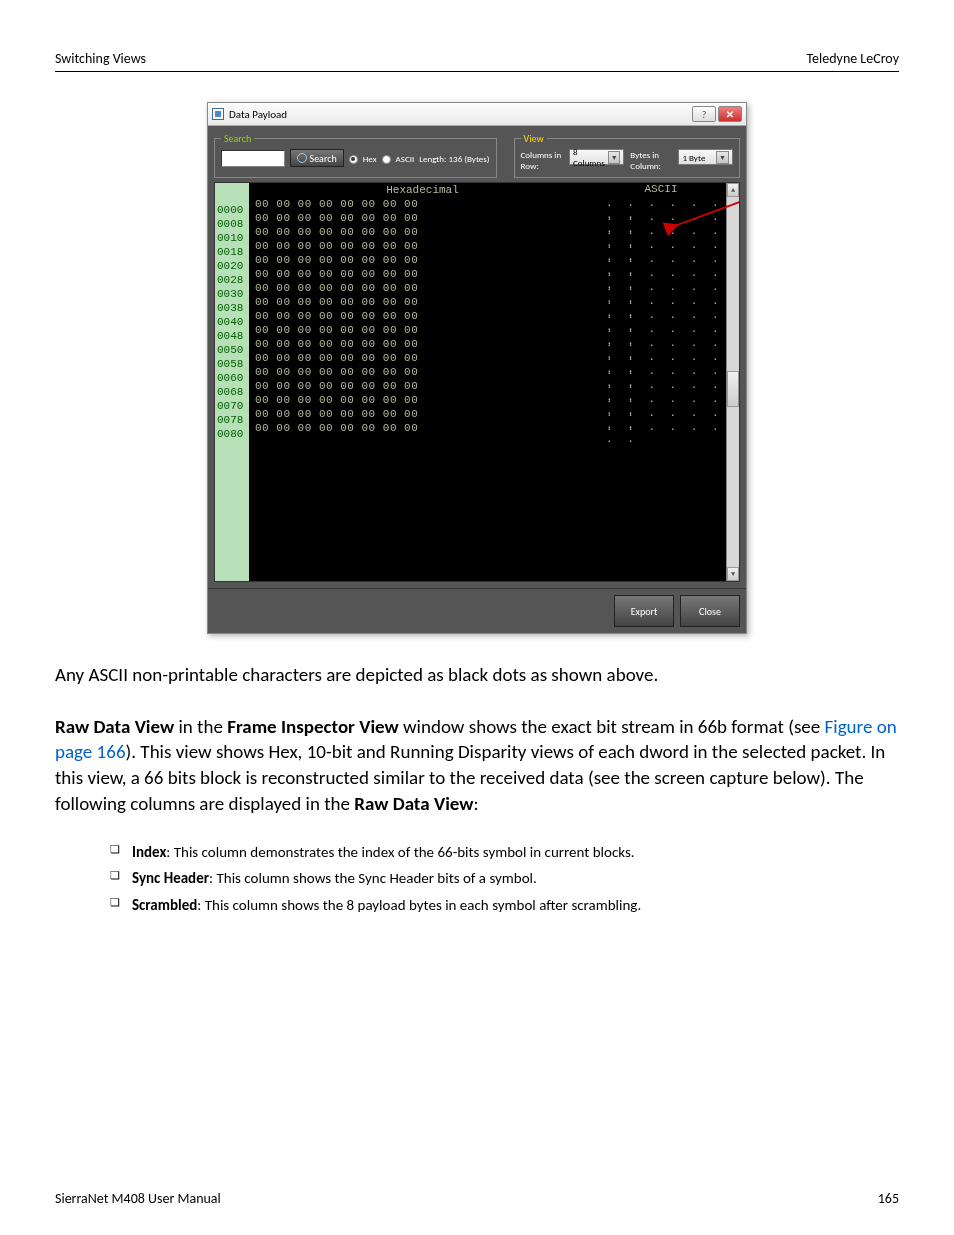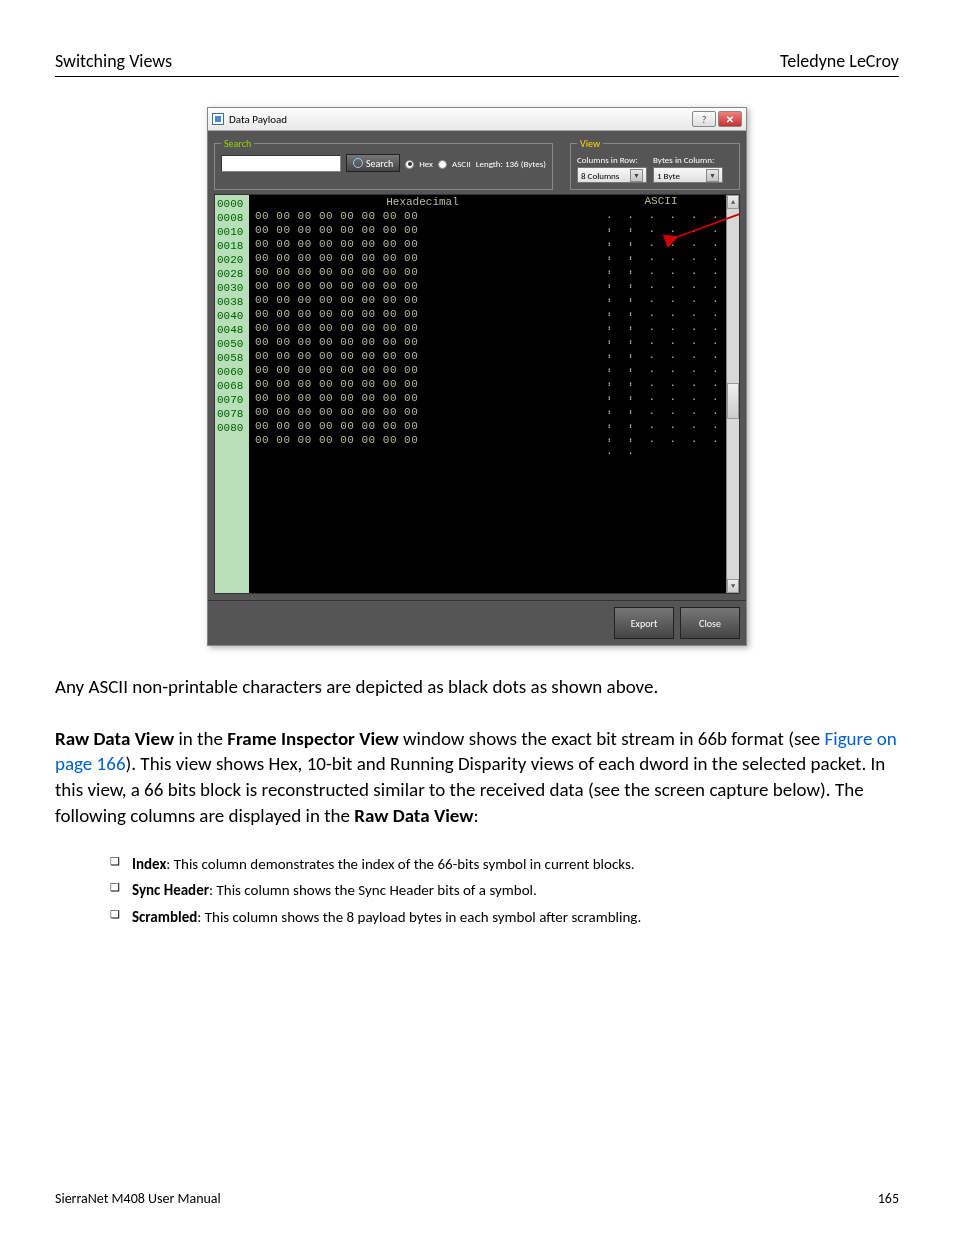--- a/index.html
+++ b/index.html
@@ -1,18 +1,18 @@
 <!DOCTYPE html>
 <html><head>
 <meta charset="utf-8">
 <style>
 *{box-sizing:border-box;margin:0;padding:0}
 body{font-family:"Segoe UI",Calibri,Arial,sans-serif;background:#fff;width:954px;height:1235px;position:relative}
 .page{padding:50px 55px 30px 55px}
-.hdr{display:flex;justify-content:space-between;font-size:18px;color:#000;border-bottom:1px solid #000;padding-bottom:4px;margin-bottom:30px}
+.hdr{display:flex;justify-content:space-between;font-size:14px;color:#000;border-bottom:1px solid #000;padding-bottom:4px;margin-bottom:30px}
 .dialog{width:540px;margin:0 auto 28px auto;background:#f97316;border:1px solid #888;box-shadow:2px 2px 6px rgba(0,0,0,0.3);font-size:10px}
 .titlebar{background:linear-gradient(#fdfdfd,#e8e8e8);display:flex;align-items:center;padding:3px 4px;border-bottom:1px solid #aaa}
 .titlebar .tic{width:12px;height:12px;background:#4a88c7;border:1px solid #3a6fa0;margin-right:5px;box-shadow:inset 0 0 0 2px #fff}
 .titlebar .ttl{flex:1;font-size:11px;color:#000}
 .tbtns{display:flex;gap:2px}
 .tbtn{width:24px;height:16px;border:1px solid #888;background:linear-gradient(#fdfdfd,#ddd);border-radius:2px;display:flex;align-items:center;justify-content:center;font-size:10px;color:#555}
 .tbtn.cls{background:linear-gradient(#f08080,#c93030);color:#fff;font-weight:bold}
 .dbody{background:#555;padding:6px;position:relative}
 .toprow{display:flex;gap:17px;margin-bottom:4px}
 .fset{border:1px solid #888;padding:4px 6px 6px 6px;font-size:9px;color:#fff;position:relative}
@@ -22,25 +22,25 @@
 .fset.search legend{color:#94d600}
 .fset.view legend{color:#ffd800}
 .srchrow{display:flex;align-items:center;gap:5px}
 .stxt{height:17px;flex:1;background:#fff;border:1px inset #888}
 .sbtn{height:18px;padding:0 6px;background:linear-gradient(#777,#444);border:1px solid #222;color:#fff;display:flex;align-items:center;gap:3px;font-size:10px}
 .sbtn .mag{width:10px;height:10px;border:1.5px solid #9cf;border-radius:50%;position:relative}
 .radio{width:9px;height:9px;border-radius:50%;background:#fff;border:1px solid #888;display:inline-block;position:relative;top:1px}
 .radio.sel::after{content:"";position:absolute;inset:1.5px;background:#333;border-radius:50%}
 .len{margin-left:auto;color:#fff;font-size:9px}
 .vrow{display:flex;gap:6px}
-.vcol{display:flex;flex-direction:column;gap:2px;font-size:9px;color:#fff}
+.vcol{display:flex;flex-direction:row;gap:2px;font-size:9px;color:#fff}
 .dd{height:16px;background:linear-gradient(#f8f8f8,#e0e0e0);border:1px solid #777;color:#000;display:flex;align-items:center;padding:0 3px;width:70px}
 .dd .ar{margin-left:auto;width:13px;height:13px;background:linear-gradient(#e6e6e6,#c4c4c4);border:1px solid #888;display:flex;align-items:center;justify-content:center;font-size:7px;color:#444}
 .hexarea{background:#000;border:1px solid #333;height:400px;font-family:"Courier New",monospace;font-size:11px;color:#b8b8a0;overflow:hidden;position:relative;display:flex}
-.gut{background:#b8e0b8;color:#006000;width:34px;padding-top:2px;line-height:14px;text-align:left;padding-left:2px}
+.gut{background:#b8e0b8;color:#006000;width:34px;padding-top:20px;line-height:14px;text-align:left;padding-left:2px}
 .hexcol{flex:1;padding-top:0;line-height:14px}
 .hexcol .colhdr{text-align:center;color:#b8b8a0;height:14px}
 .hexrows{padding-left:6px}
 .hexrows div{height:14px;letter-spacing:0.5px}
 .ascol{width:130px;border-left:0}
 .ascol .colhdr{text-align:center;height:14px}
 .asrows{padding-left:10px}
 .asrows div{height:14px;letter-spacing:4px}
 .sbar{width:13px;background:#d8d8d8;border-left:1px solid #888;position:relative}
 .sbar .up,.sbar .dn{height:14px;background:linear-gradient(#f0f0f0,#ccc);border:1px solid #999;font-size:7px;text-align:center;line-height:12px;color:#555}

